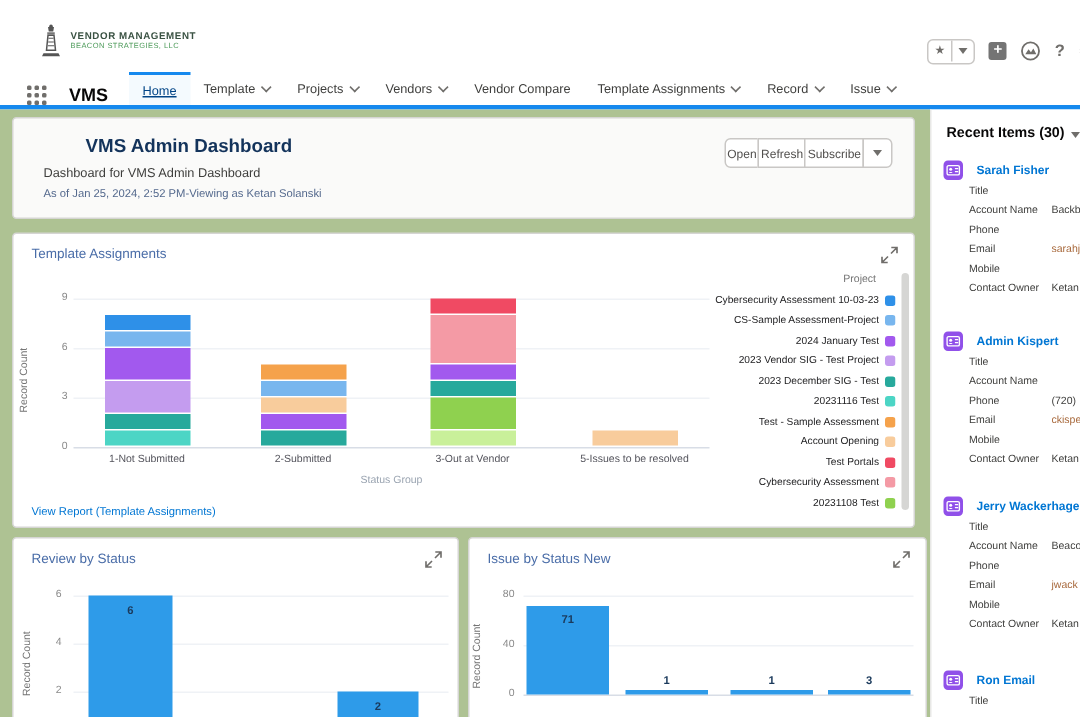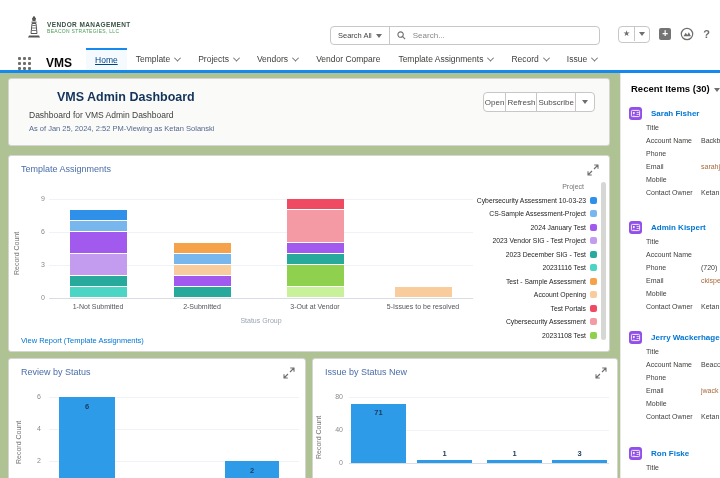--- a/index.html
+++ b/index.html
@@ -98,33 +98,20 @@
         <path d="M6 7.5h4l1 10H5z" fill="none" stroke="#555" stroke-width="1"></path>
         <path d="M6.3 9.5h3.4M6.1 12h3.8M5.9 14.5h4.2" stroke="#555" stroke-width="0.8"></path>
         <path d="M3 19.5h10l1 2H2z" fill="#555"></path>
       </svg>
       <div>
         <div class="logo-text1">VENDOR MANAGEMENT</div>
         <div class="logo-text2">BEACON STRATEGIES, LLC</div>
       </div>
     </div>
 
-    <div class="searchbox">
-      <div class="search-scope">
-        <span>Search All</span>
-        <span class="caret"></span>
-      </div>
-      <div class="search-input-wrap">
-        <svg width="9" height="9" viewBox="0 0 10 10">
-          <circle cx="4" cy="4" r="3" fill="none" stroke="#706E6B" stroke-width="1.2"></circle>
-          <path d="M6.3 6.3L9 9" stroke="#706E6B" stroke-width="1.2"></path>
-        </svg>
-        <input class="search-input" type="text" placeholder="Search..." style="">
-      </div>
-    </div>
 
     <div class="gactions">
       <div class="fav-box">
         <span class="fav-star">★</span>
         <span class="fav-caret">
             <span class="caret"></span>
           </span>
       </div>
       <div class="plus-btn">
         <span>+</span>
@@ -394,17 +381,17 @@
       <div class="fld-label" style="top: 340px;">Contact Owner</div>
       <div class="fld-value" style="top: 340px;">Ketan</div>
       <div class="contact-icon" style="left: 8px; top: 374px;">
         <svg width="13" height="13" viewBox="0 0 13 13">
           <rect x="2.4" y="3.4" width="8.2" height="6.2" rx="1" fill="none" stroke="#fff" stroke-width="0.9"></rect>
           <circle cx="4.8" cy="5.9" r="1" fill="#fff"></circle>
           <path d="M3.6 8.3c.2-.8 2.2-.8 2.4 0" fill="#fff"></path>
           <path d="M7.6 5.4h2.2M7.6 7.4h2.2" stroke="#fff" stroke-width="0.8"></path>
         </svg>
       </div>
-      <div class="contact-name" style="top: 376px;">Ron Fiske</div>
+      <div class="contact-name" style="top: 376px;">Ron Email</div>
       <div class="fld-label" style="top: 391px;">Title</div>
     </div>
 
 </div>
 
 </body></html>

